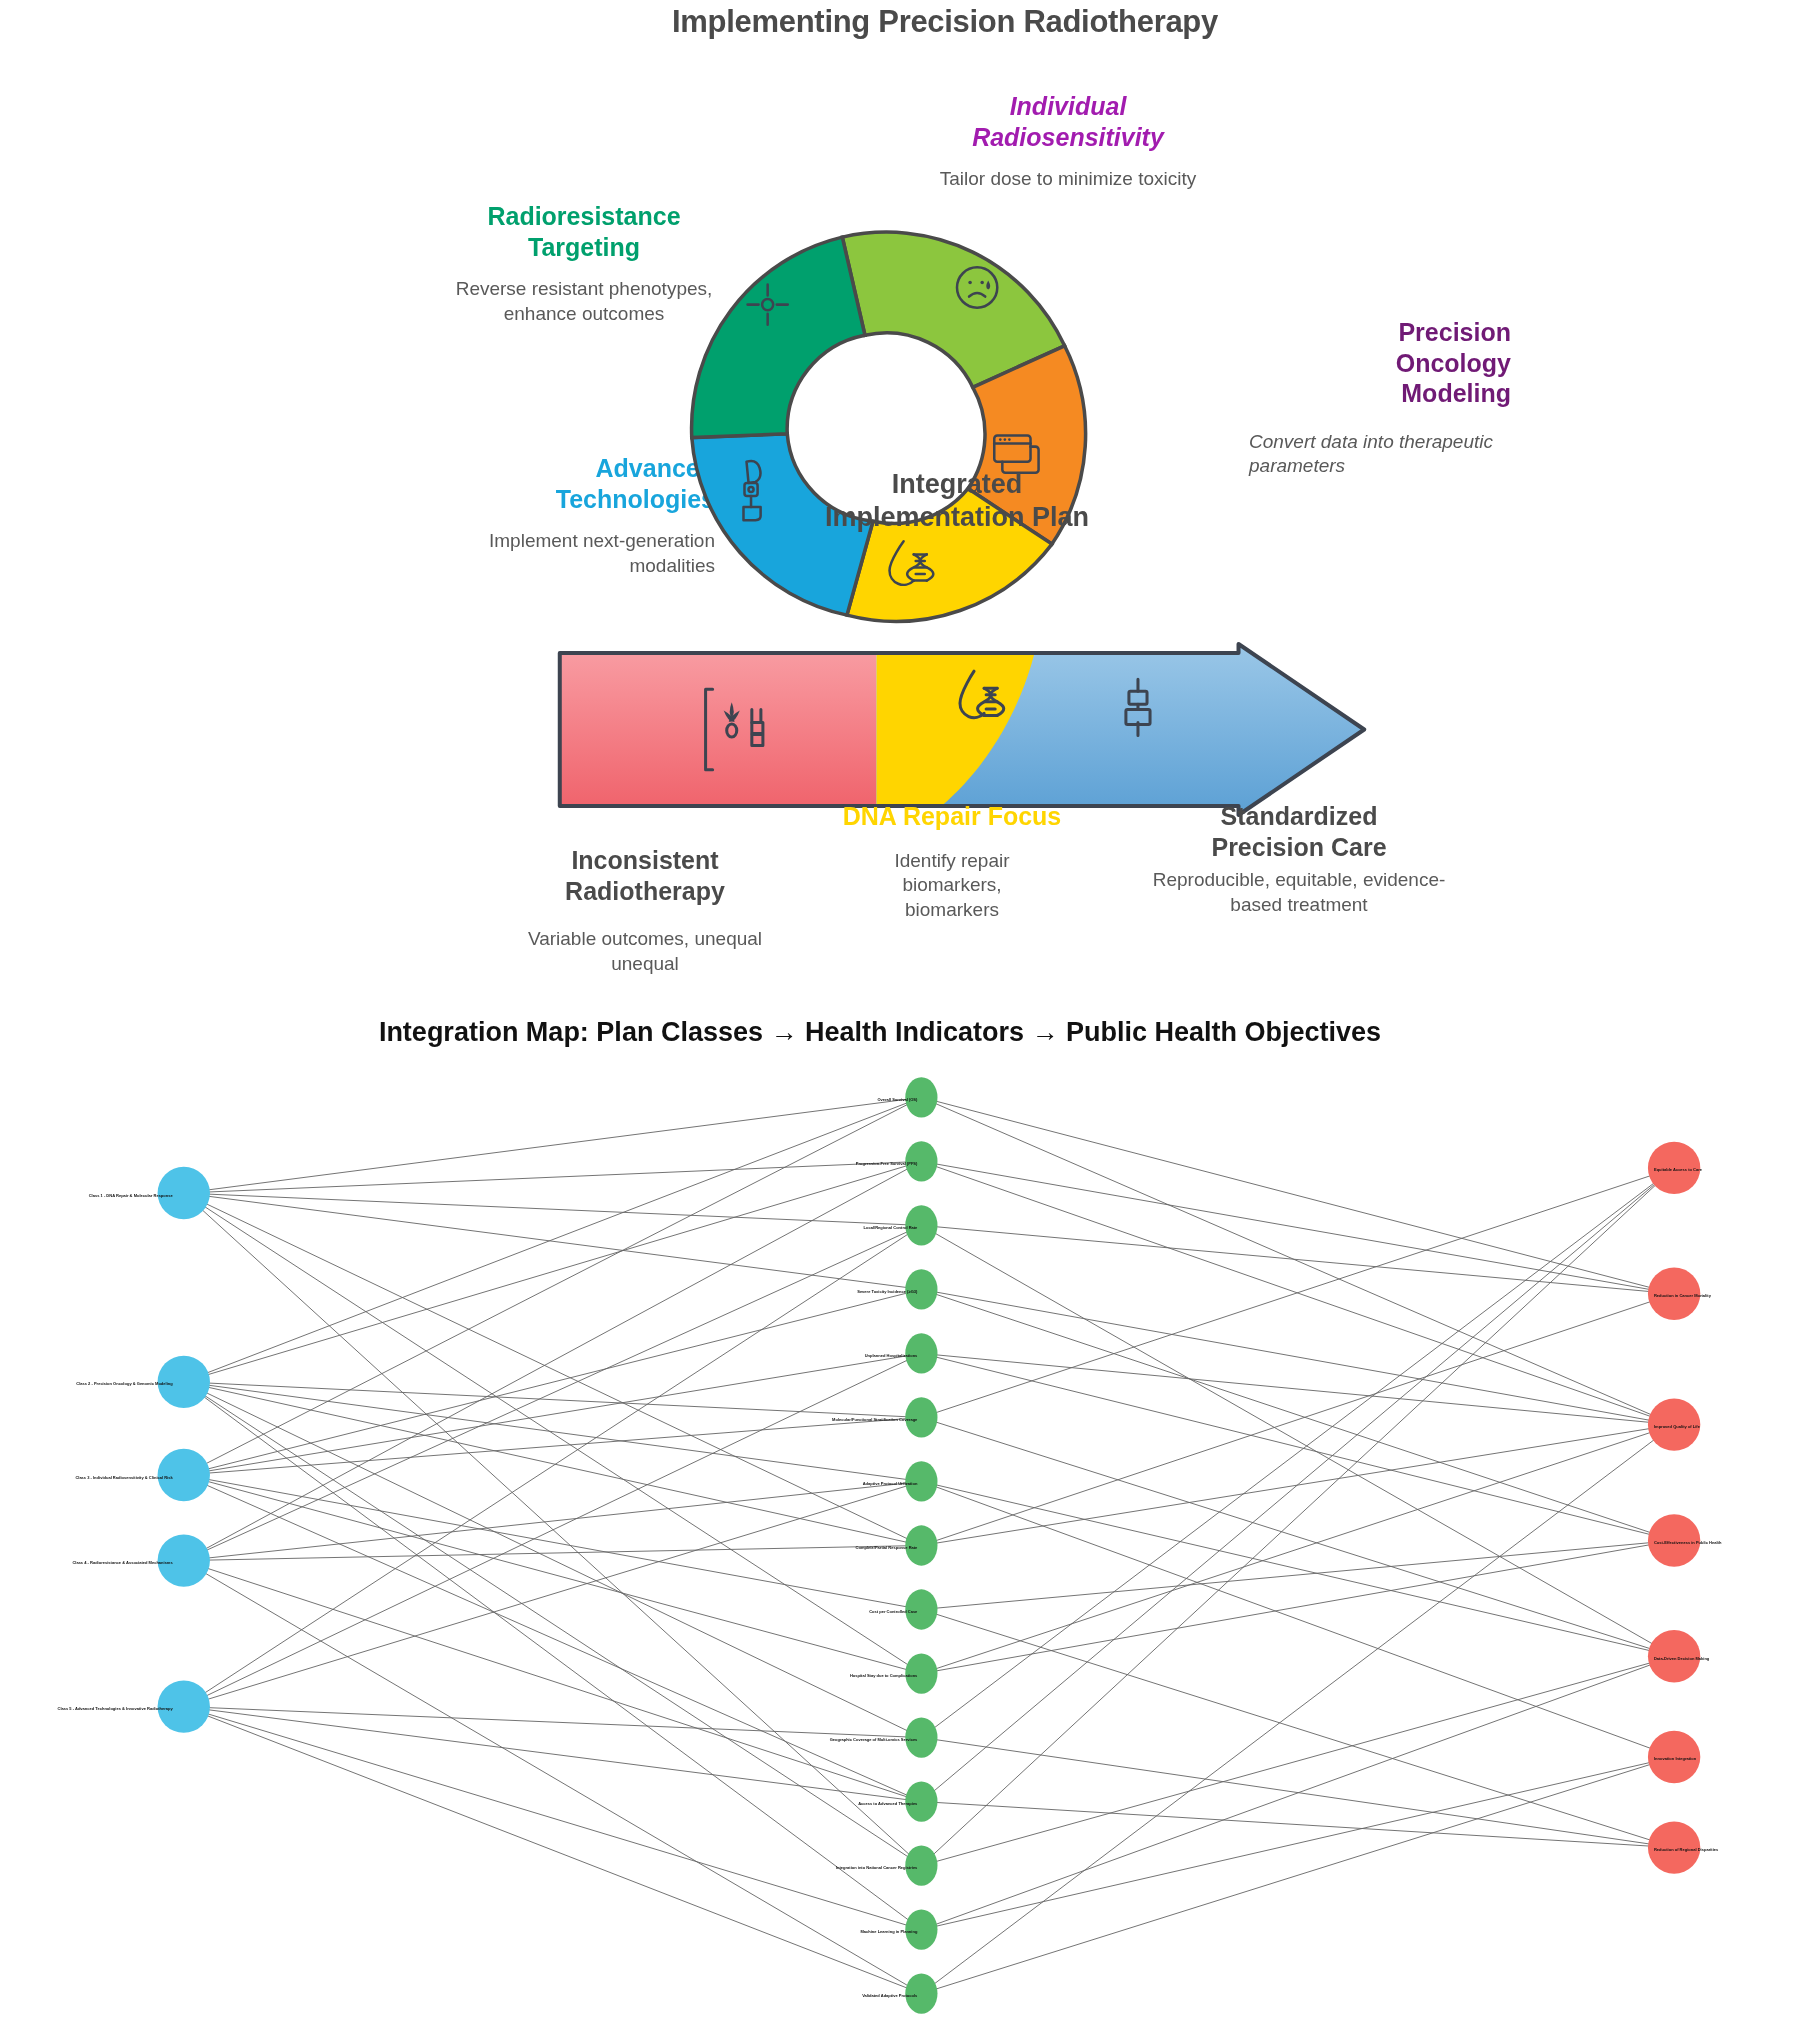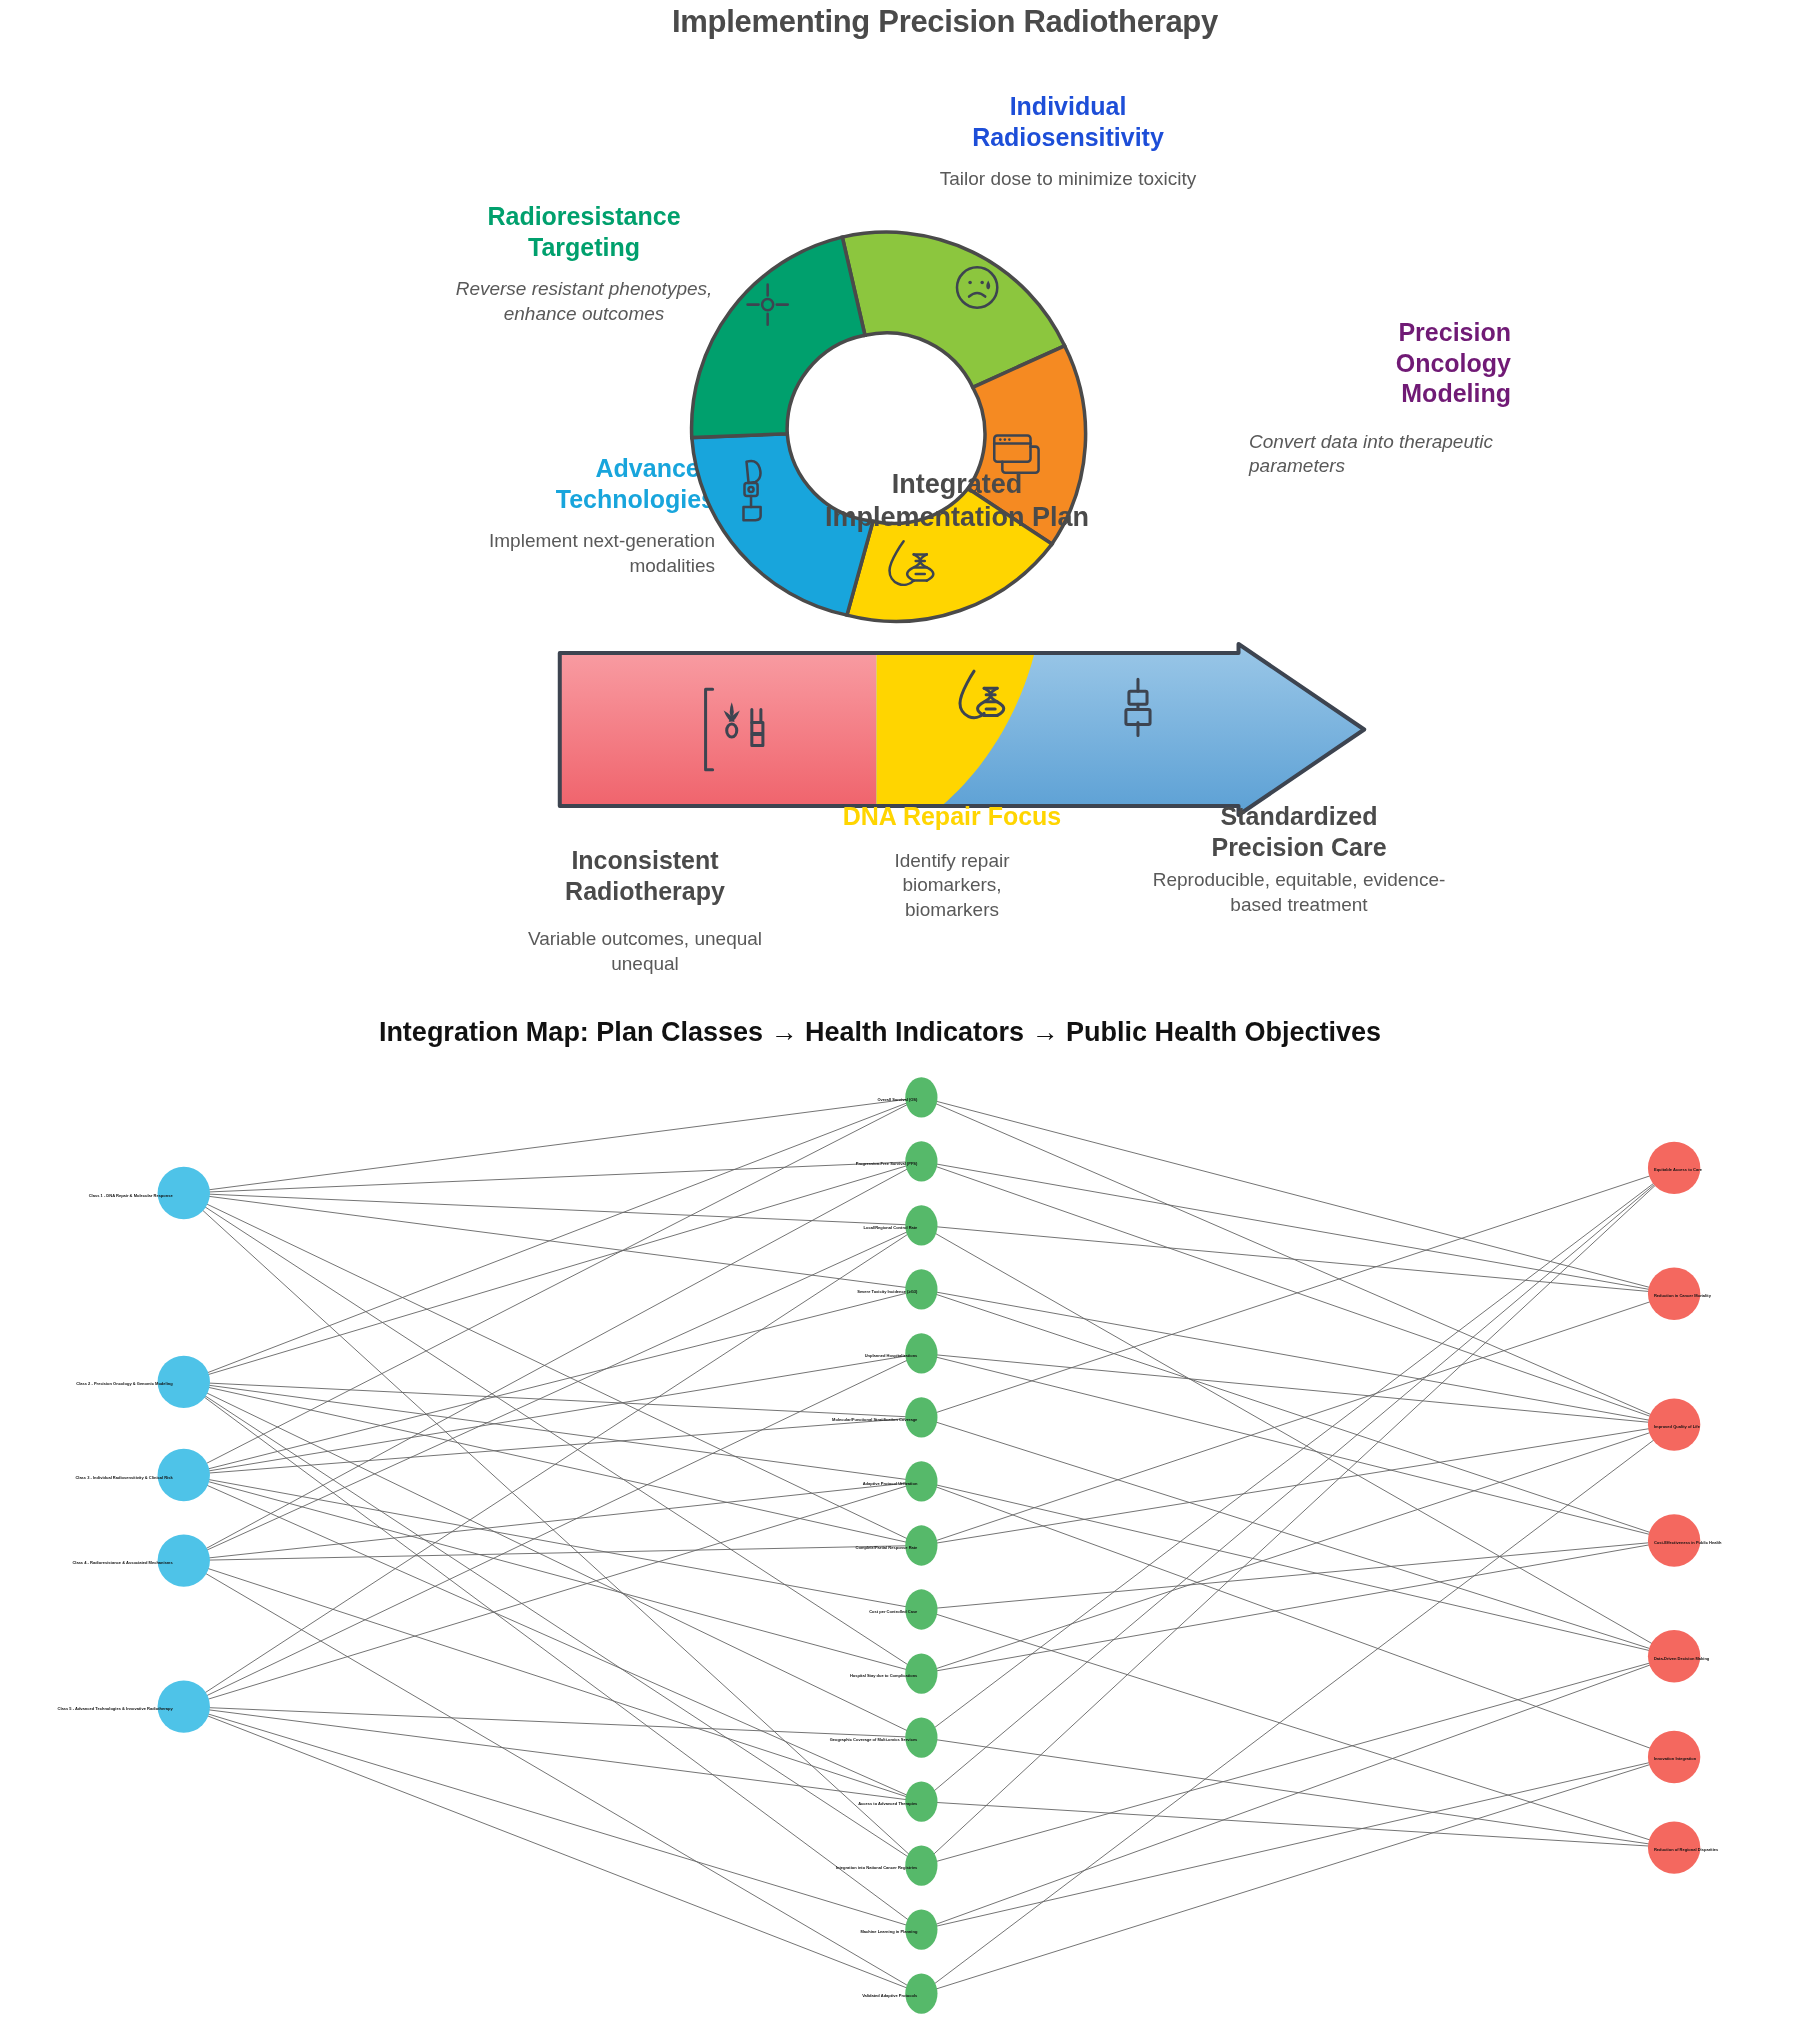--- a/index.html
+++ b/index.html
@@ -13,26 +13,26 @@
   
   #main-title{
     top:4px;left:0;width:1802px;text-align:center;
     font-size:31px;font-weight:bold;color:#4a4a4a;letter-spacing:-0.3px;margin-left:44px;
   }
 
   .cat-title{font-weight:bold;font-size:25px;line-height:1.22;}
   .cat-desc{font-size:19px;line-height:1.3;color:#595959;font-weight:400;}
 
   #lbl-indiv{top:91px;left:927px;width:282px;text-align:center;}
-  #lbl-indiv .cat-title{color:#1d4ed8;}
+  #lbl-indiv .cat-title{color:#a21caf;font-style:italic;}
   #lbl-indiv .cat-desc{margin-top:15px;}
 
   #lbl-radiores{top:201px;left:453px;width:262px;text-align:center;}
   #lbl-radiores .cat-title{color:#00a06d;}
-  #lbl-radiores .cat-desc{margin-top:15px;font-style:italic;}
+  #lbl-radiores .cat-desc{margin-top:15px;}
 
   #lbl-advtech{top:453px;left:443px;width:272px;text-align:right;}
   #lbl-advtech .cat-title{color:#18a5dc;}
   #lbl-advtech .cat-desc{margin-top:15px;}
 
   #lbl-precision{top:317px;left:1249px;width:262px;text-align:left;}
   #lbl-precision .cat-title{color:#701a75;text-align:right;}
   #lbl-precision .cat-desc{margin-top:21px;font-style:italic;}
 
   #lbl-inconsistent{top:801px;left:504px;width:282px;text-align:center;}

